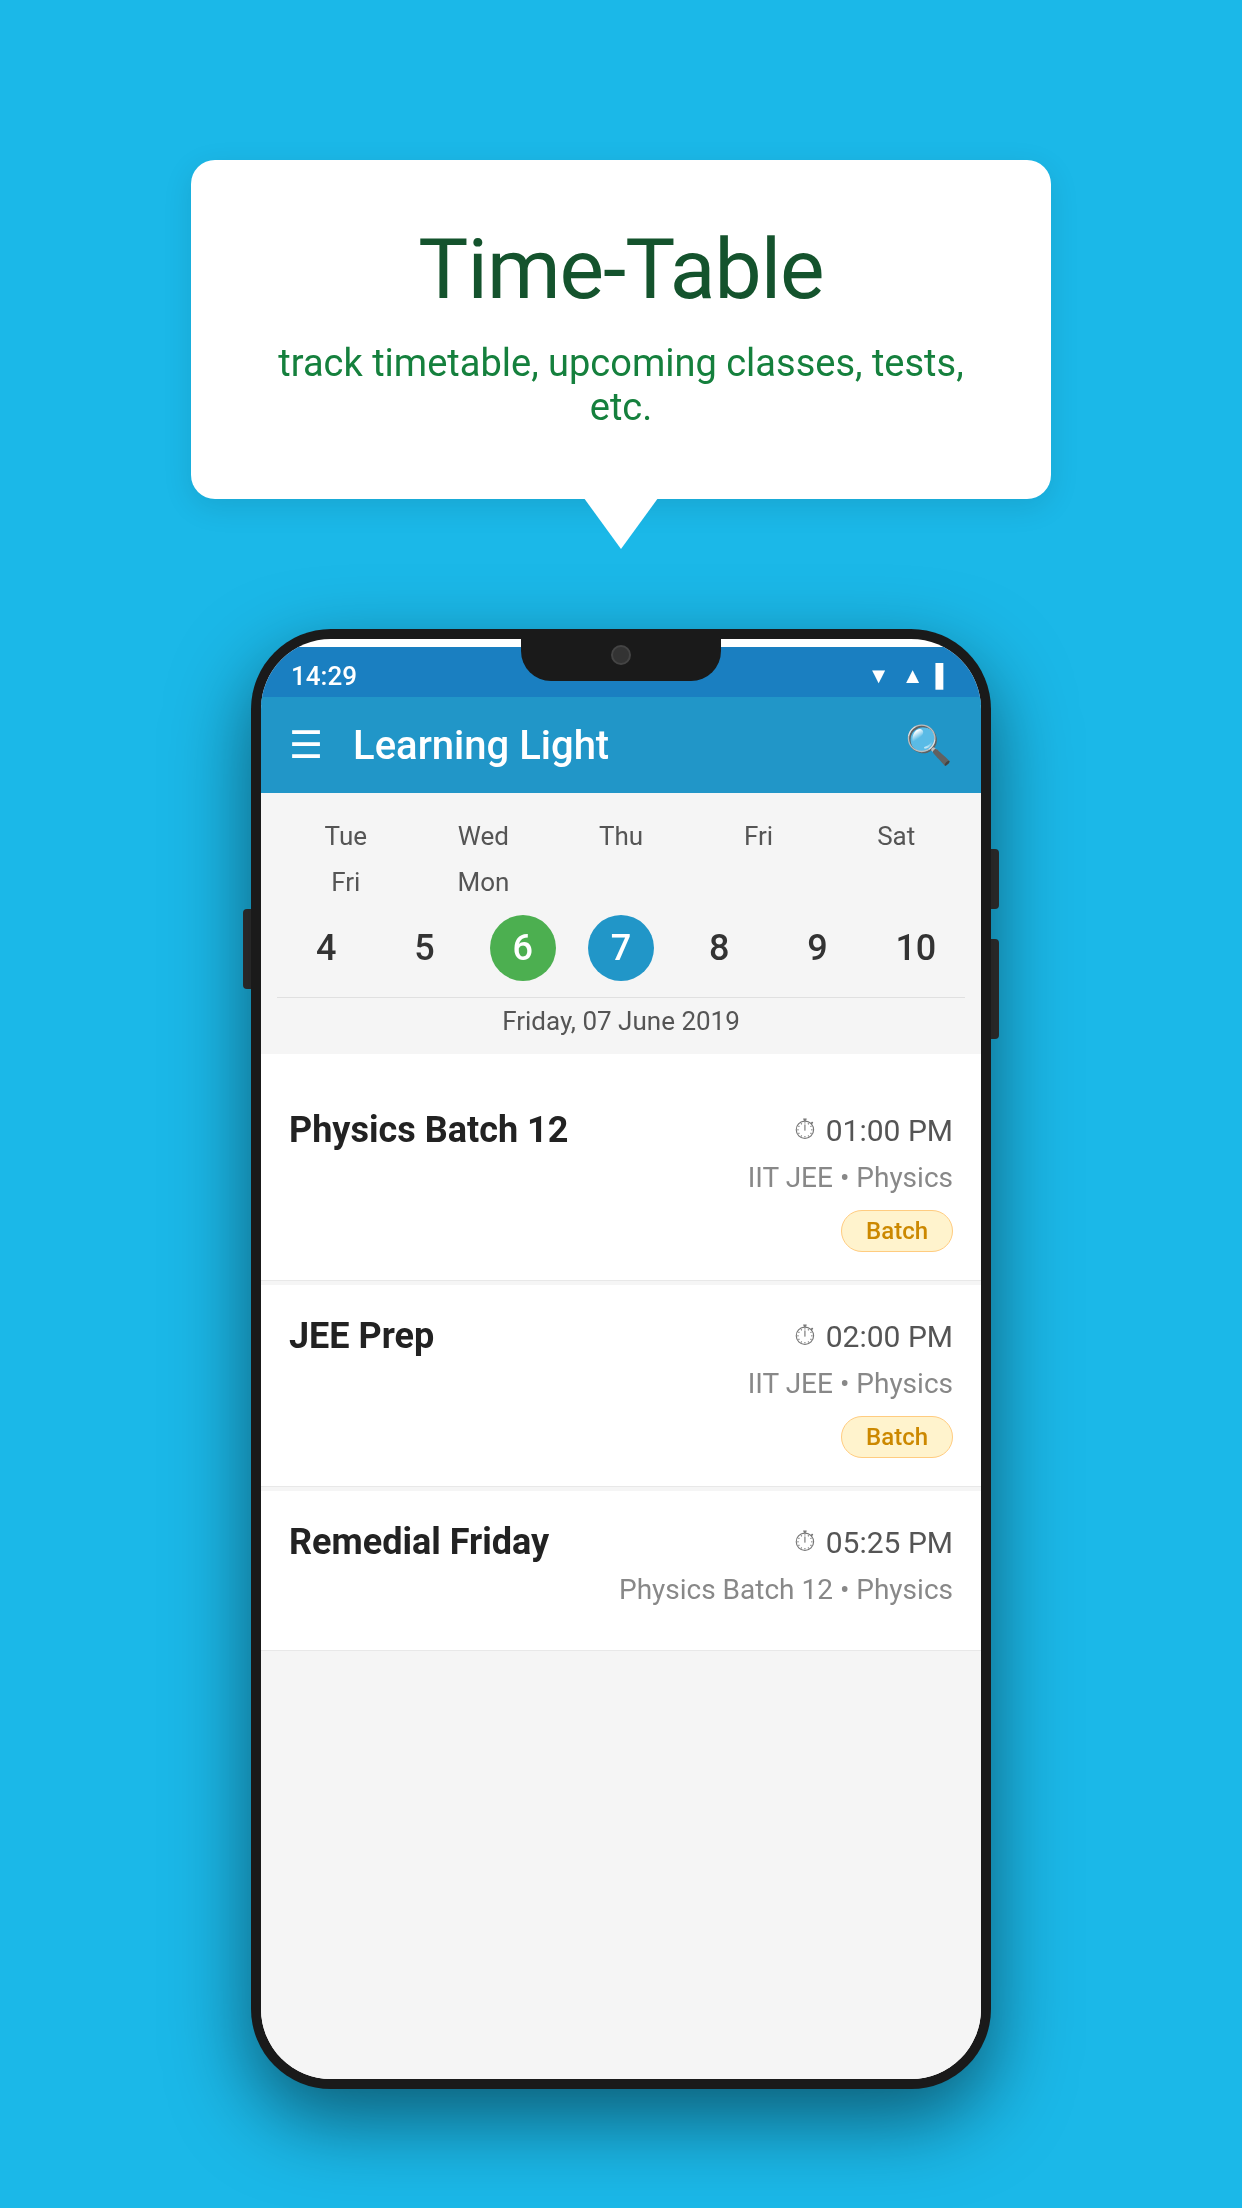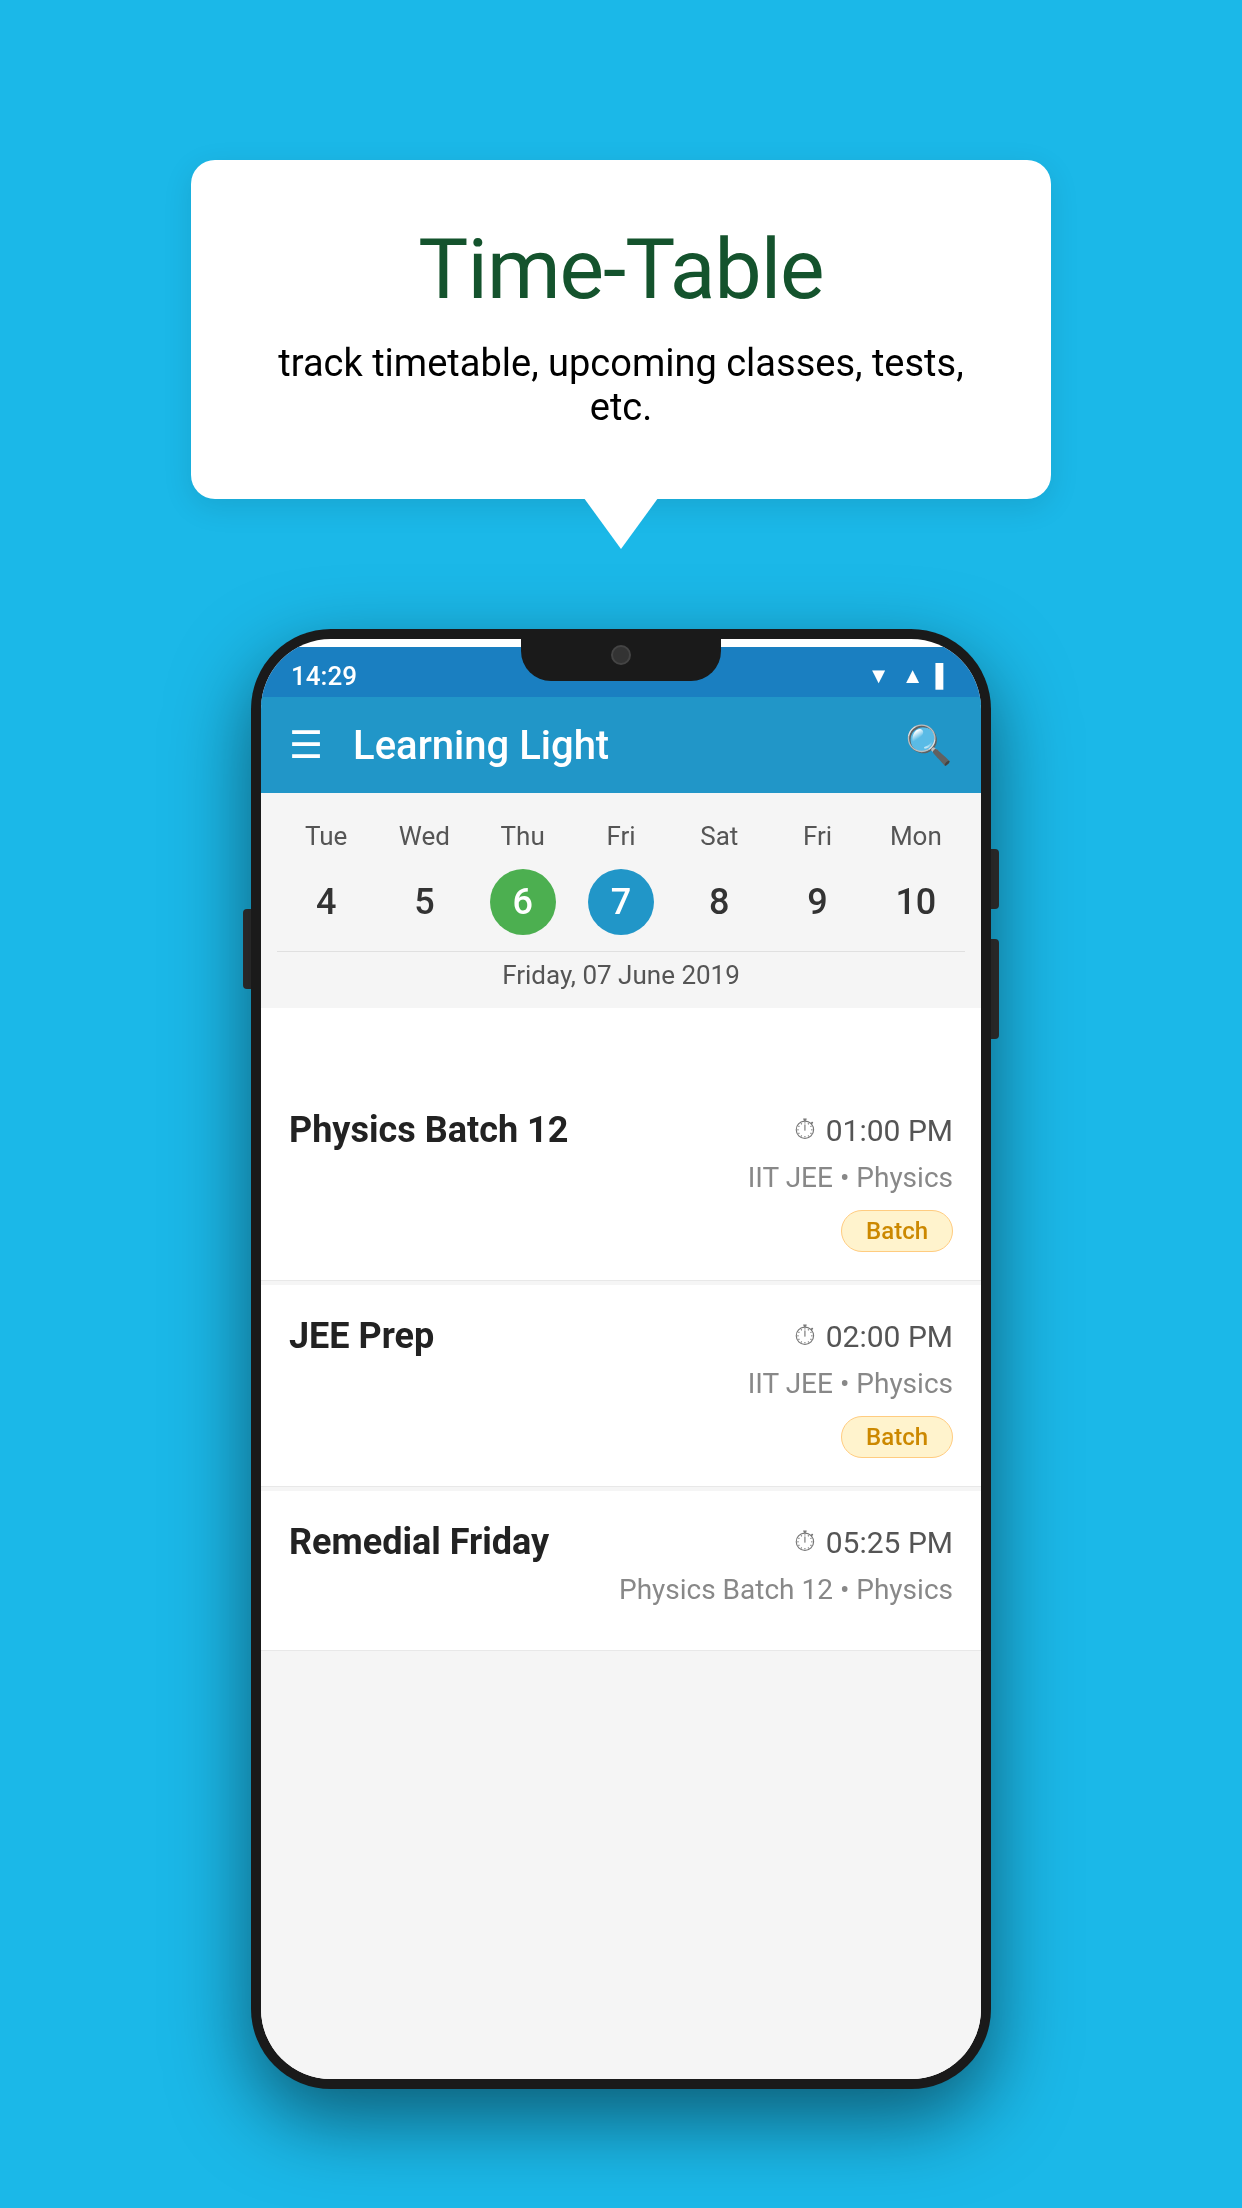--- a/index.html
+++ b/index.html
@@ -45,21 +45,21 @@
     .tooltip-title {
       font-size: 84px;
       font-weight: 400;
       color: #14532d;
       margin-bottom: 22px;
       letter-spacing: -1px;
     }
 
     .tooltip-subtitle {
       font-size: 38px;
-      color: #000000;
+      color: #15803d;
       font-weight: 400;
     }
 
     
     .phone-wrapper {
       margin-top: 130px;
       position: relative;
       width: 740px;
       height: 1460px;
     }
@@ -168,21 +168,21 @@
       position: absolute;
       top: 154px;
       left: 0;
       right: 0;
       background: #f5f5f5;
       padding: 20px 16px 0;
     }
 
     .day-headers {
       display: grid;
-      grid-template-columns: repeat(7, 1fr);
+      grid-template-columns: repeat(5, 1fr);
       text-align: center;
       margin-bottom: 10px;
     }
 
     .day-header {
       font-size: 26px;
       color: #555;
       font-weight: 400;
       padding: 8px 0;
     }

